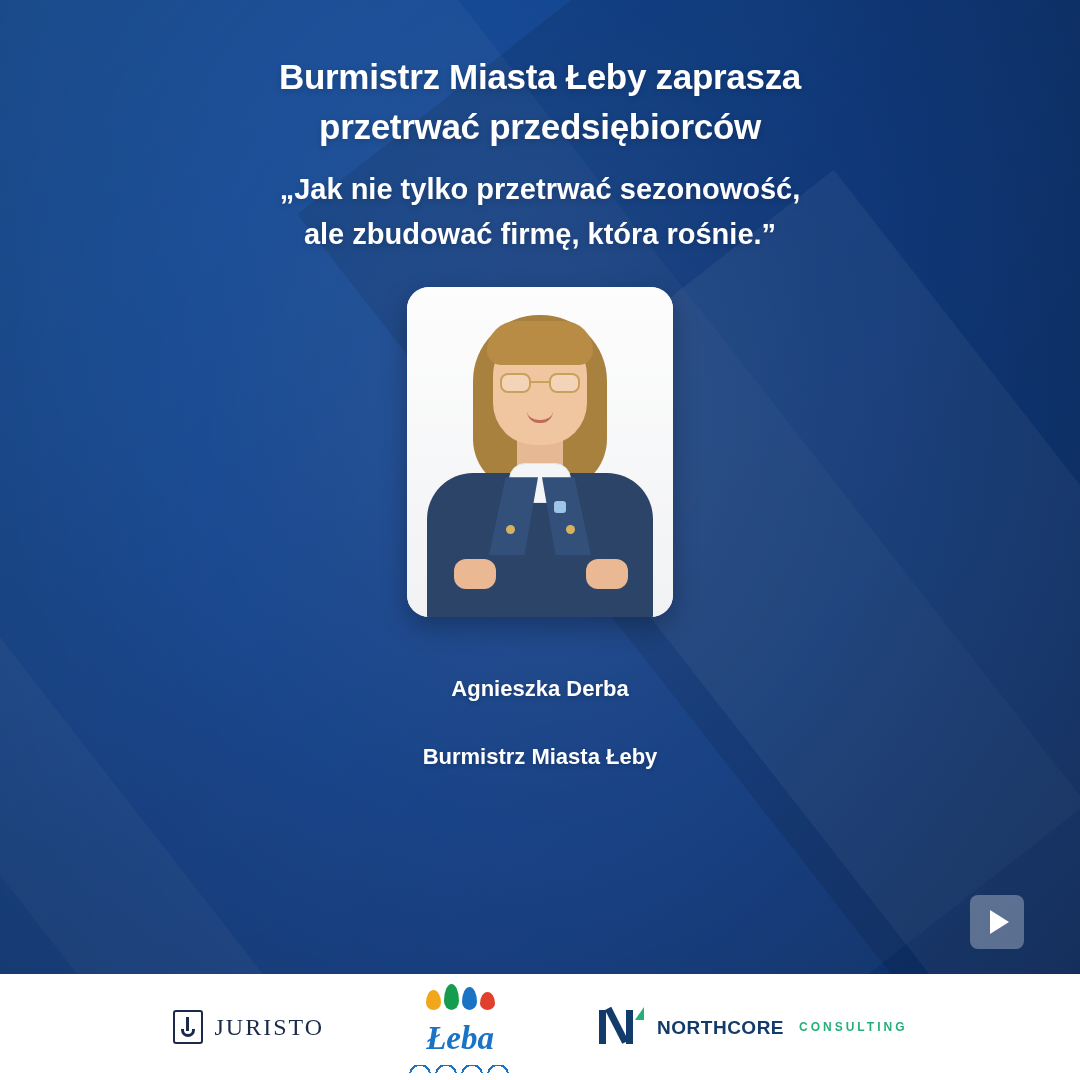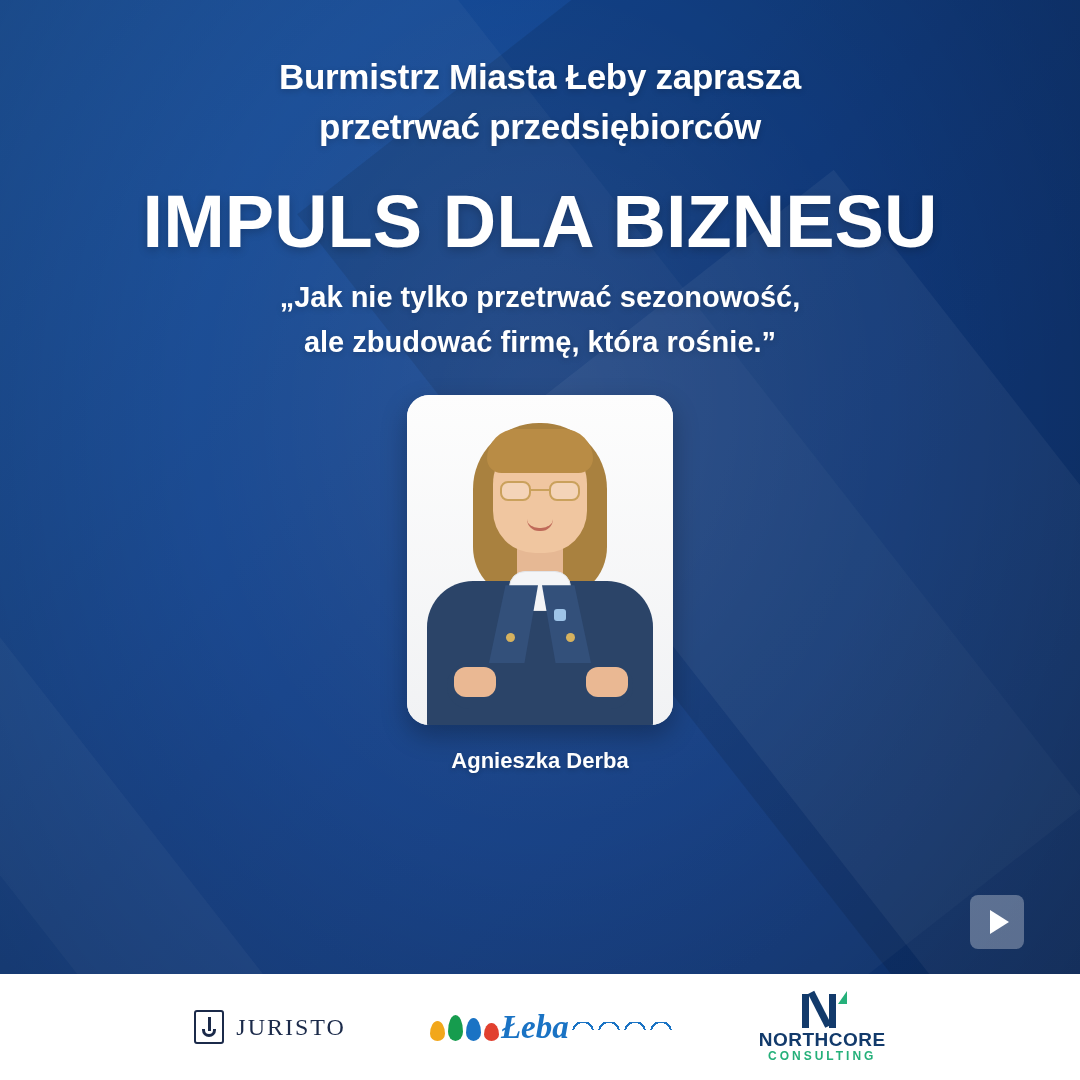--- a/index.html
+++ b/index.html
@@ -253,21 +253,21 @@
 
   .caption {
     margin-top: 20px;
     text-align: center;
     color: #ffffff;
     font-weight: bold;
     font-size: 22px;
     line-height: 1.44;
     text-shadow: 0 2px 5px rgba(0,0,0,0.2);
   }
-  .caption .line { display: block; }
+  .caption .line { display: block; margin-top: 36px; }
 
   
   .play-badge {
     position: absolute;
     right: 56px;
     bottom: 131px;
     width: 54px; height: 54px;
     border-radius: 8px;
     background: rgba(255,255,255,0.30);
     display: flex;
@@ -325,23 +325,23 @@
   }
   .juristo-text {
     font-family: "Liberation Serif", serif;
     font-size: 24px;
     letter-spacing: 2px;
     color: #1b2a4a;
   }
 
   
   .logo-leba {
-    flex-direction: row;
+    flex-direction: column;
     align-items: center;
-    gap: 2px;
+    gap: 12px;
   }
   .leba-kites {
     display: flex;
     align-items: flex-end;
     gap: 3px;
     height: 28px;
   }
   .kite {
     width: 15px; height: 22px;
     border-radius: 50% 50% 50% 50% / 64% 64% 36% 36%;
@@ -364,23 +364,22 @@
     margin-top: -2px;
     background:
       radial-gradient(circle at 12px 10px, transparent 9px, #1a73c4 9px, #1a73c4 11px, transparent 11px),
       radial-gradient(circle at 38px 10px, transparent 9px, #1a73c4 9px, #1a73c4 11px, transparent 11px),
       radial-gradient(circle at 64px 10px, transparent 9px, #1a73c4 9px, #1a73c4 11px, transparent 11px),
       radial-gradient(circle at 90px 10px, transparent 9px, #1a73c4 9px, #1a73c4 11px, transparent 11px);
   }
 
   
   .logo-northcore {
-    flex-direction: column;
     align-items: center;
-    gap: 1px;
+    gap: 15px;
   }
   .nc-mark {
     width: 46px; height: 36px;
     position: relative;
   }
   .nc-mark .n-left, .nc-mark .n-right {
     position: absolute;
     width: 7px; height: 34px;
     background: #123a6b;
     top: 1px;
@@ -432,21 +431,20 @@
   </div>
   <div class="bg-vig"></div>
 
   <div class="content">
 
     <div class="intro">
       <span class="line">Burmistrz Miasta Łeby zaprasza</span>
       <span class="line">przetrwać przedsiębiorców</span>
     </div>
 
-    <div class="headline">IMPULS DLA BIZNESU</div>
 
     <div class="quote">
       <span class="line">„Jak nie tylko przetrwać sezonowość,</span>
       <span class="line">ale zbudować firmę, która rośnie.”</span>
     </div>
 
     <div class="photo-wrap">
       <div class="portrait">
         <div class="p-hair-back"></div>
         <div class="p-neck"></div>
@@ -466,20 +464,21 @@
         <div class="p-btn b1"></div>
         <div class="p-btn b2"></div>
         <div class="p-arms"></div>
         <div class="p-hand l"></div>
         <div class="p-hand r"></div>
       </div>
     </div>
 
     <div class="caption">
       <span class="line">Agnieszka Derba</span>
+      <span class="line">Burmistrz Miasta Łeby</span>
     </div>
 
   </div>
 
   <div class="play-badge">
     <div class="tri"></div>
   </div>
 
   <div class="footer">
 

